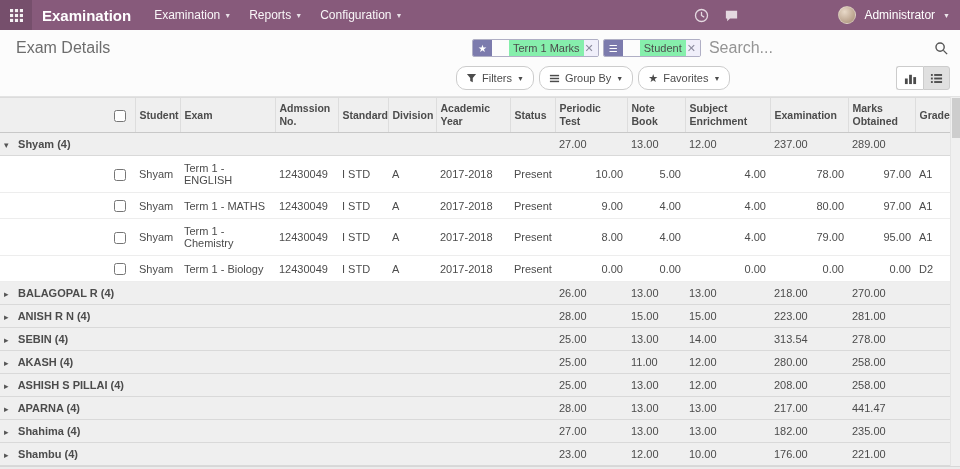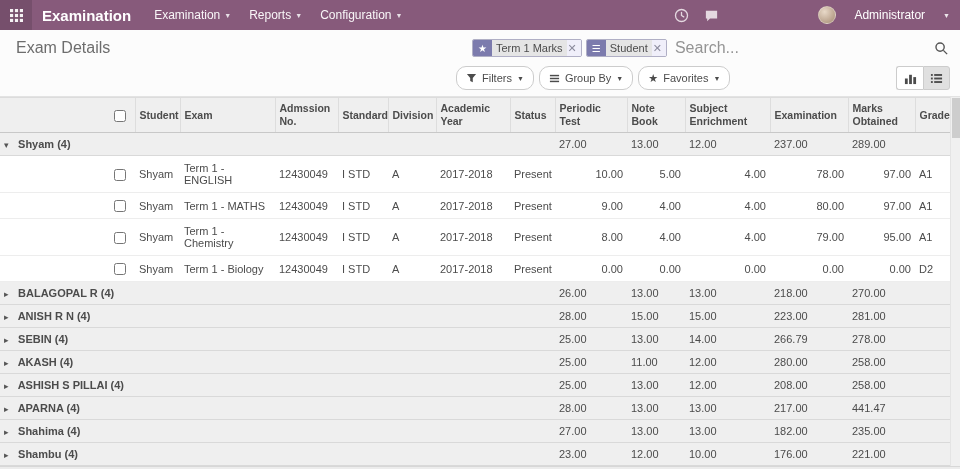--- a/index.html
+++ b/index.html
@@ -11,31 +11,31 @@
   }
   
   .navbar { height: 30px; background: #875A7B; display: flex; align-items: center; color: #fff; }
   .apps-btn { width: 32px; height: 30px; display: flex; align-items: center; justify-content: center; background: rgba(0,0,0,0.12); cursor: pointer; }
   .brand { font-size: 15px; font-weight: bold; padding: 0 14px 0 10px; cursor: pointer; white-space: nowrap; }
   .menus { display: flex; height: 30px; }
   .menu { display: flex; align-items: center; gap: 4px; padding: 0 9px; font-size: 12px; color: rgba(255,255,255,0.95); cursor: pointer; white-space: nowrap; }
   .nav-caret { font-size: 7px; opacity: 0.85; }
   .nav-right { margin-left: auto; display: flex; align-items: center; }
   .nav-icon { width: 16px; height: 16px; margin-right: 14px; opacity: 0.9; cursor: pointer; display: flex; align-items: center; }
-  .user-menu { display: flex; align-items: center; gap: 18px; font-size: 12px; margin: 0 10px 0 84px; cursor: pointer; white-space: nowrap; }
+  .user-menu { display: flex; align-items: center; gap: 8px; font-size: 12px; margin: 0 10px 0 84px; cursor: pointer; white-space: nowrap; }
   .avatar { width: 18px; height: 18px; border-radius: 50%; display: inline-block;
             background: radial-gradient(circle at 35% 30%, #e8d9c8, #a58a72); border: 1px solid rgba(255,255,255,0.35); }
   
   .control-panel { background: #fcfcfc; padding: 4px 10px 4px 16px; border-bottom: 1px solid #e3e3e3; }
   .cp-row1 { display: flex; align-items: center; justify-content: space-between; height: 28px; }
   .page-title { font-size: 16px; color: #6d6d6d; font-weight: normal; margin: 0; }
   .searchview { display: flex; align-items: center; width: 478px; height: 24px; }
   .facet { display: flex; align-items: stretch; border: 1px solid #b0afc5; border-radius: 2px; margin-right: 4px; height: 18px; font-size: 11px; overflow: hidden; cursor: pointer; }
   .facet-icon { background: #7c7bad; color: #fff; display: flex; align-items: center; padding: 0 5px; font-size: 10px; }
-  .facet-label { background: #e5e5e5; display: flex; align-items: center; padding: 0 4px; color: #4c4c4c; white-space: nowrap; }
+  .facet-label { background: #86efac; display: flex; align-items: center; padding: 0 4px; color: #4c4c4c; white-space: nowrap; margin-left: 17px; }
   .facet-remove { background: #f0effa; display: flex; align-items: center; padding: 0 4px 0 1px; color: #8b8b9d; font-size: 11px; }
   .search-input { flex: 1; border: none; outline: none; background: transparent; font-size: 16px; color: #444; min-width: 40px; padding: 0 4px; font-family: inherit; }
   .search-input::placeholder { color: #949494; }
   .search-glass { width: 16px; height: 16px; cursor: pointer; display: flex; align-items: center; }
   .cp-row2 { display: flex; align-items: center; height: 28px; margin-top: 2px; }
   .btn-toolbar { display: flex; gap: 5px; margin-left: 440px; }
   .cp-btn { display: flex; align-items: center; gap: 5px; background: #fff; border: 1px solid #ccc; border-radius: 10px; height: 24px; padding: 0 9px; font-size: 11px; color: #4c4c4c; cursor: pointer; font-family: inherit; }
   .btn-caret { font-size: 7px; color: #4c4c4c; }
   .star-glyph { font-size: 11px; color: #4c4c4c; }
   .view-switcher { margin-left: auto; display: flex; }
@@ -326,21 +326,21 @@
             <td class="group-num">15.00</td>
             <td class="group-num">223.00</td>
             <td class="group-num">281.00</td>
             <td></td>
           </tr>
           <tr class="group-row">
             <td colspan="9" class="group-name"><span class="caret-glyph">▸</span> SEBIN (4)</td>
             <td class="group-num">25.00</td>
             <td class="group-num">13.00</td>
             <td class="group-num">14.00</td>
-            <td class="group-num">266.79</td>
+            <td class="group-num">313.54</td>
             <td class="group-num">278.00</td>
             <td></td>
           </tr>
           <tr class="group-row">
             <td colspan="9" class="group-name"><span class="caret-glyph">▸</span> AKASH (4)</td>
             <td class="group-num">25.00</td>
             <td class="group-num">11.00</td>
             <td class="group-num">12.00</td>
             <td class="group-num">280.00</td>
             <td class="group-num">258.00</td>

